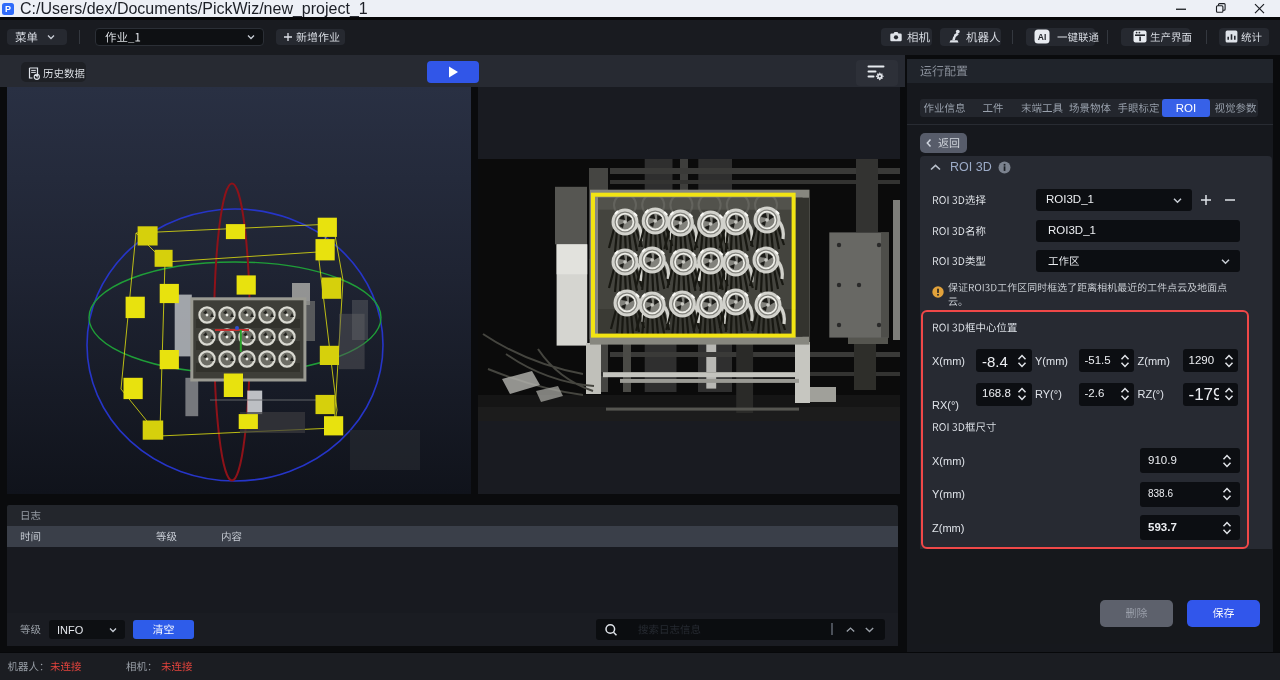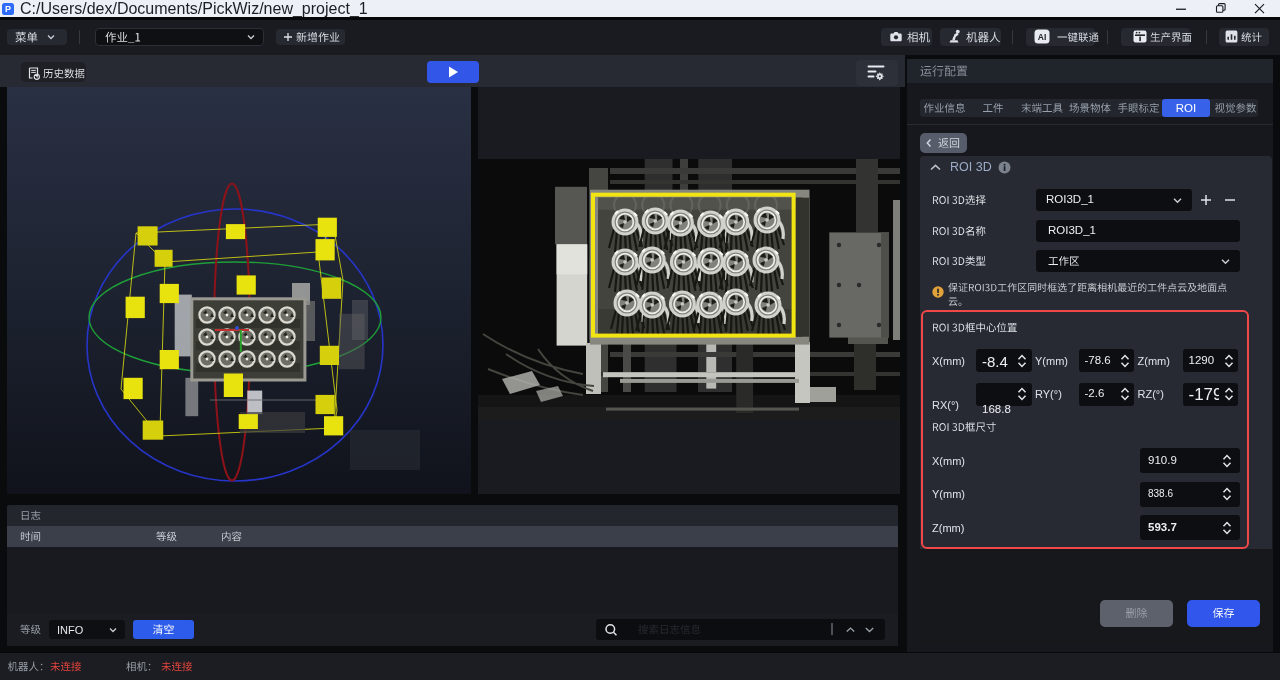--- a/index.html
+++ b/index.html
@@ -516,35 +516,35 @@
     <div style="position:absolute;left:921px;top:310px;width:328px;height:239px;border:2.5px solid #f04848;border-radius:6px;"></div>
     <div style="position:absolute;left:932px;top:360.5px;font-size:11px;color:#dfe3e9;font-weight:normal;white-space:pre;transform:translateY(-50%);line-height:1;">X(mm)</div>
     <div style="position:absolute;left:976px;top:349px;width:55.5px;height:23px;background:#0c0e12;border-radius:3px"></div>
     <div style="position:absolute;left:982px;top:360.5px;font-size:15px;color:#eceef2;font-weight:normal;white-space:pre;transform:translateY(-50%);line-height:1;">-8.4</div>
     <svg style="position:absolute;left:1017px;top:353.5px" width="10" height="14" viewBox="0 0 10 14">
       <path d="M1.5 5.2 l3.5 -3.6 l3.5 3.6" fill="none" stroke="#e2e5ea" stroke-width="1.5"></path>
       <path d="M1.5 8.8 l3.5 3.6 l3.5 -3.6" fill="none" stroke="#e2e5ea" stroke-width="1.5"></path>
     </svg>
     <div style="position:absolute;left:1035px;top:360.5px;font-size:11px;color:#dfe3e9;font-weight:normal;white-space:pre;transform:translateY(-50%);line-height:1;">Y(mm)</div>
     <div style="position:absolute;left:1078.5px;top:349px;width:55.5px;height:23px;background:#0c0e12;border-radius:3px"></div>
-    <div style="position:absolute;left:1084.5px;top:360.5px;font-size:11.5px;color:#eceef2;font-weight:normal;white-space:pre;transform:translateY(-50%);line-height:1;">-78.6</div>
+    <div style="position:absolute;left:1084.5px;top:360.5px;font-size:11.5px;color:#eceef2;font-weight:normal;white-space:pre;transform:translateY(-50%);line-height:1;">-51.5</div>
     <svg style="position:absolute;left:1119.5px;top:353.5px" width="10" height="14" viewBox="0 0 10 14">
       <path d="M1.5 5.2 l3.5 -3.6 l3.5 3.6" fill="none" stroke="#e2e5ea" stroke-width="1.5"></path>
       <path d="M1.5 8.8 l3.5 3.6 l3.5 -3.6" fill="none" stroke="#e2e5ea" stroke-width="1.5"></path>
     </svg>
     <div style="position:absolute;left:1137.5px;top:360.5px;font-size:11px;color:#dfe3e9;font-weight:normal;white-space:pre;transform:translateY(-50%);line-height:1;">Z(mm)</div>
     <div style="position:absolute;left:1182.5px;top:349px;width:55.5px;height:23px;background:#0c0e12;border-radius:3px"></div>
     <div style="position:absolute;left:1188.5px;top:360.5px;font-size:11.5px;color:#eceef2;font-weight:normal;white-space:pre;transform:translateY(-50%);line-height:1;">1290</div>
     <svg style="position:absolute;left:1223.5px;top:353.5px" width="10" height="14" viewBox="0 0 10 14">
       <path d="M1.5 5.2 l3.5 -3.6 l3.5 3.6" fill="none" stroke="#e2e5ea" stroke-width="1.5"></path>
       <path d="M1.5 8.8 l3.5 3.6 l3.5 -3.6" fill="none" stroke="#e2e5ea" stroke-width="1.5"></path>
     </svg>
     <div style="position:absolute;left:932px;top:393.5px;font-size:11px;color:#dfe3e9;font-weight:normal;white-space:pre;transform:translateY(-50%);line-height:1;margin-top:11px;">RX(°)</div>
     <div style="position:absolute;left:976px;top:382.5px;width:55.5px;height:23px;background:#0c0e12;border-radius:3px"></div>
-    <div style="position:absolute;left:982px;top:393.5px;font-size:11.5px;color:#eceef2;font-weight:normal;white-space:pre;transform:translateY(-50%);line-height:1;max-width:30px;overflow:hidden;margin-top:16px;">168.8</div>
+    <div style="position:absolute;left:982px;top:393.5px;font-size:11.5px;color:#eceef2;font-weight:normal;white-space:pre;transform:translateY(-50%);line-height:1;max-width:30px;overflow:hidden;">168.8</div>
     <svg style="position:absolute;left:1017px;top:386.5px" width="10" height="14" viewBox="0 0 10 14">
       <path d="M1.5 5.2 l3.5 -3.6 l3.5 3.6" fill="none" stroke="#e2e5ea" stroke-width="1.5"></path>
       <path d="M1.5 8.8 l3.5 3.6 l3.5 -3.6" fill="none" stroke="#e2e5ea" stroke-width="1.5"></path>
     </svg>
     <div style="position:absolute;left:1035px;top:393.5px;font-size:11px;color:#dfe3e9;font-weight:normal;white-space:pre;transform:translateY(-50%);line-height:1;">RY(°)</div>
     <div style="position:absolute;left:1078.5px;top:382.5px;width:55.5px;height:23px;background:#0c0e12;border-radius:3px"></div>
     <div style="position:absolute;left:1084.5px;top:393.5px;font-size:11.5px;color:#eceef2;font-weight:normal;white-space:pre;transform:translateY(-50%);line-height:1;max-width:30px;overflow:hidden;">-2.6</div>
     <svg style="position:absolute;left:1119.5px;top:386.5px" width="10" height="14" viewBox="0 0 10 14">
       <path d="M1.5 5.2 l3.5 -3.6 l3.5 3.6" fill="none" stroke="#e2e5ea" stroke-width="1.5"></path>
       <path d="M1.5 8.8 l3.5 3.6 l3.5 -3.6" fill="none" stroke="#e2e5ea" stroke-width="1.5"></path>

